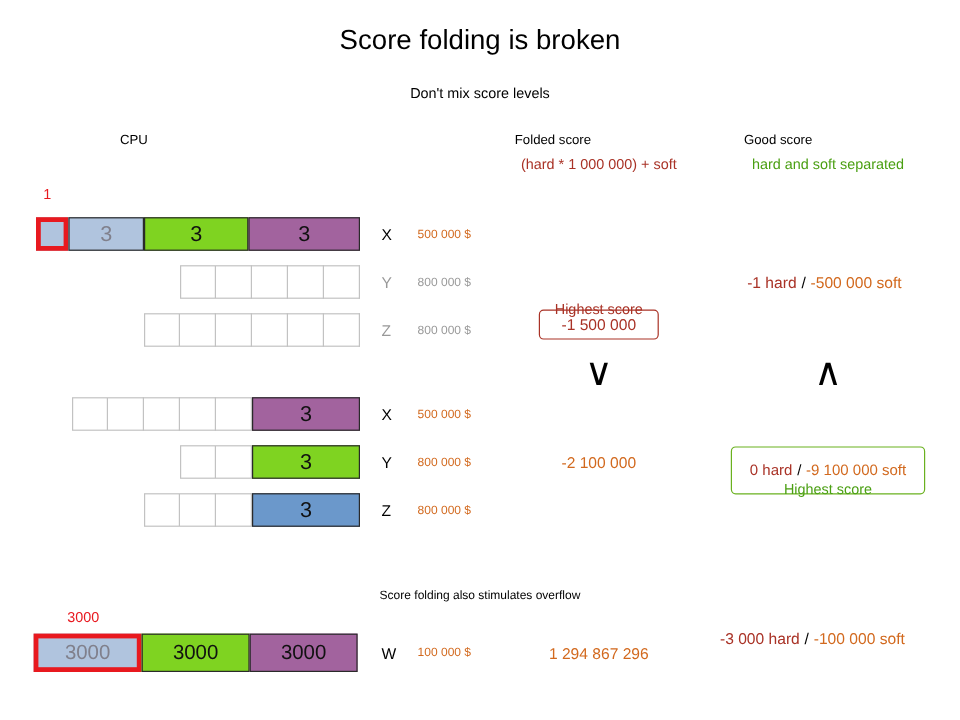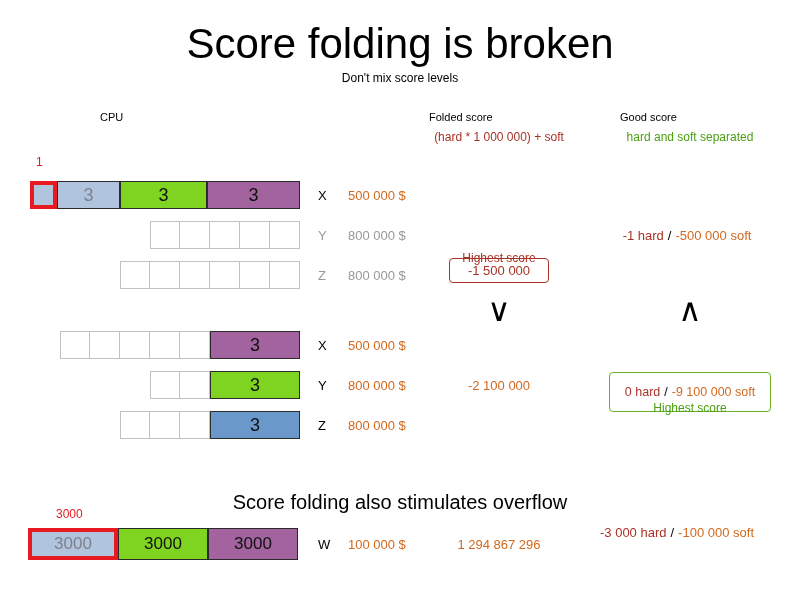--- a/index.html
+++ b/index.html
@@ -1,48 +1,48 @@
 <!DOCTYPE html>
 <html><head>
 <meta charset="utf-8">
 <style>
   html,body{margin:0;padding:0;background:#fff;}
   .canvas{position:relative;width:800px;height:600px;background:#ffffff;overflow:hidden;
           font-family:"Liberation Sans",sans-serif;color:#000;}
-  .title{position:absolute;left:0;top:20px;width:100%;text-align:center;font-size:42px;color:#000;}
+  .title{position:absolute;left:0;top:20px;width:100%;text-align:center;font-size:23px;color:#000;}
   .subtitle{position:absolute;left:0;top:71px;width:100%;text-align:center;font-size:12px;color:#000;}
   .hdr{position:absolute;font-size:11px;color:#000;text-align:left;}
   .subhdr{position:absolute;font-size:12px;text-align:center;}
   .darkred{color:#a93226;}
   .orange{color:#d2691e;}
   .greentext{color:#4a9f12;}
   .graytext{color:#999999;}
   .seg{position:absolute;box-sizing:border-box;border:1px solid #2a2a2a;display:flex;
        align-items:center;justify-content:center;font-size:18px;color:#111;background:#fff;}
   .seg.lb{background:#b0c4de;color:#80808c;}
   .seg.green{background:#7fd321;}
   .seg.purple{background:#a2639e;}
   .seg.blue{background:#6b98cb;}
   .seg.redb{border:4px solid #e8191f;background:#b0c4de;color:#80808c;}
   .seg.big{font-size:17px;}
   .ebar{position:absolute;display:flex;}
   .ecell{box-sizing:border-box;width:30px;height:100%;border:1px solid #c2c2c2;border-left:none;background:#fff;}
   .ecell:first-child{border-left:1px solid #c2c2c2;}
   .rowlabel{position:absolute;font-size:13px;display:flex;align-items:center;}
-  .cost{position:absolute;font-size:13px;display:flex;align-items:center;text-align:right;}
+  .cost{position:absolute;font-size:10px;display:flex;align-items:center;text-align:right;}
   .ann{position:absolute;font-size:12px;color:#e8191f;}
   .foldbox{position:absolute;box-sizing:border-box;border:1px solid #a93226;border-radius:4px;
            display:flex;align-items:center;justify-content:center;font-size:13px;color:#a93226;background:#fff;}
   .goodbox{position:absolute;box-sizing:border-box;border:1px solid #6ab11f;border-radius:4px;
            display:flex;align-items:center;justify-content:center;font-size:12.5px;background:#fff;gap:4px;}
   .note{position:absolute;font-size:12px;text-align:center;}
   .foldval{position:absolute;display:flex;align-items:center;justify-content:center;font-size:13px;}
   .goodline{position:absolute;display:flex;align-items:center;justify-content:center;font-size:13px;gap:4px;}
   .cmp{position:absolute;font-size:32px;color:#000;text-align:center;line-height:36px;}
-  .sectitle{position:absolute;left:0;width:100%;text-align:center;font-size:20px;color:#000;}
+  .sectitle{position:absolute;left:0;width:100%;text-align:center;font-size:10px;color:#000;}
 </style>
 </head>
 <body>
 
 <div class="canvas">
 
   <div class="title">Score folding is broken</div>
   <div class="subtitle">Don't mix score levels</div>
 
   <div class="hdr" style="left:100px;top:111px;width:130px;">CPU</div>

